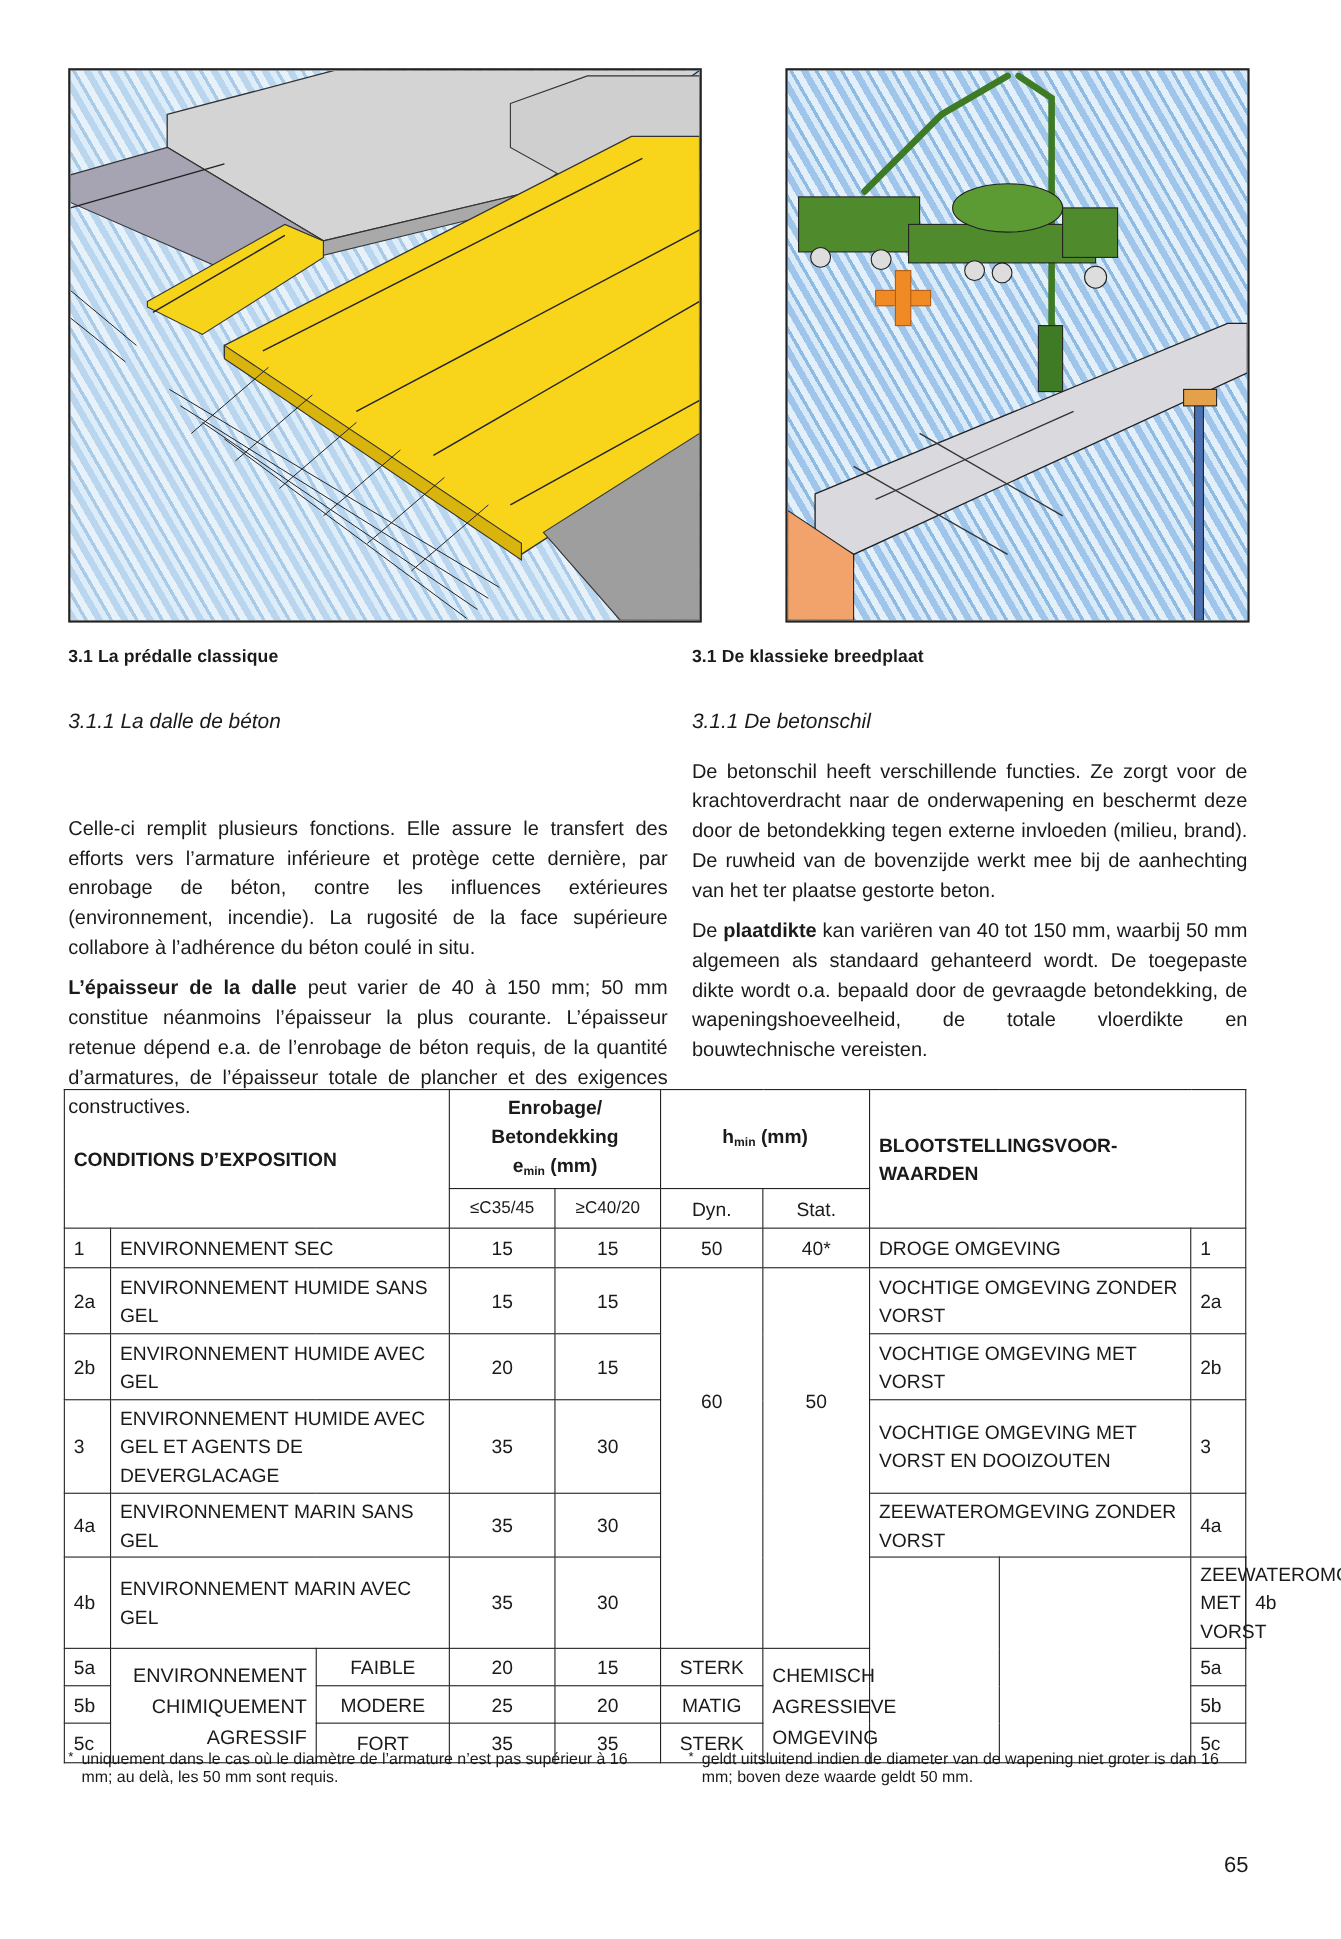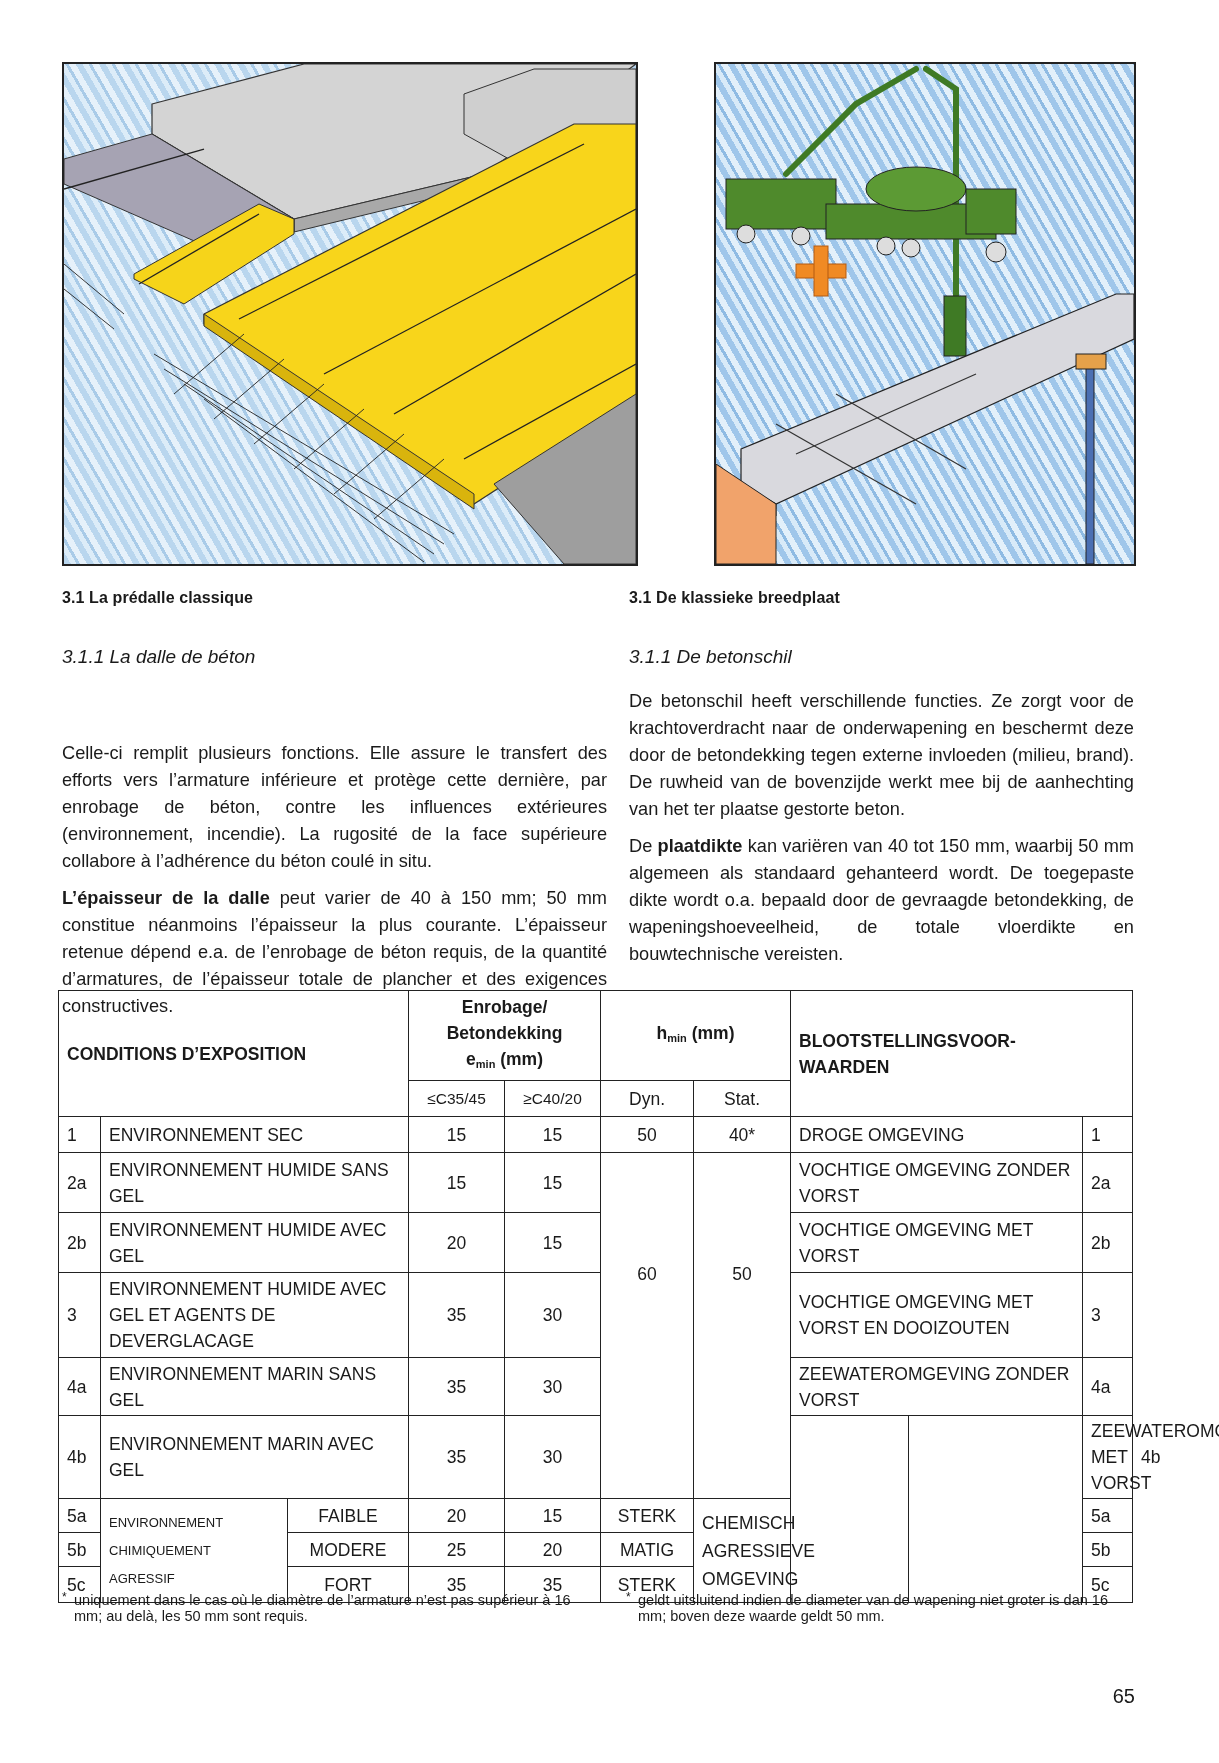--- a/index.html
+++ b/index.html
@@ -227,21 +227,21 @@
     <td class="c">35</td>
     <td class="c">30</td>
     <td class="c" rowspan="4" style="border-top:none;"></td>
     <td class="c" rowspan="4" style="border-top:none;"></td>
     <td colspan="2">ZEEWATEROMGEVING MET VORST</td>
     <td>4b</td>
   </tr>
 
   <tr style="height:34px;">
     <td>5a</td>
-    <td rowspan="3" class="small" style="text-align:left; line-height:28px; font-size:13px;">ENVIRONNEMENT CHIMIQUEMENT AGRESSIF</td>
+    <td rowspan="3" class="small" style="text-align:right; line-height:28px; font-size:18px;">ENVIRONNEMENT CHIMIQUEMENT AGRESSIF</td>
     <td class="c">FAIBLE</td>
     <td class="c">20</td>
     <td class="c">15</td>
     <td class="c">STERK</td>
     <td rowspan="3" class="c" style="line-height:28px;">CHEMISCH AGRESSIEVE OMGEVING</td>
     <td>5a</td>
   </tr>
 
   <tr style="height:34px;">
     <td>5b</td>

